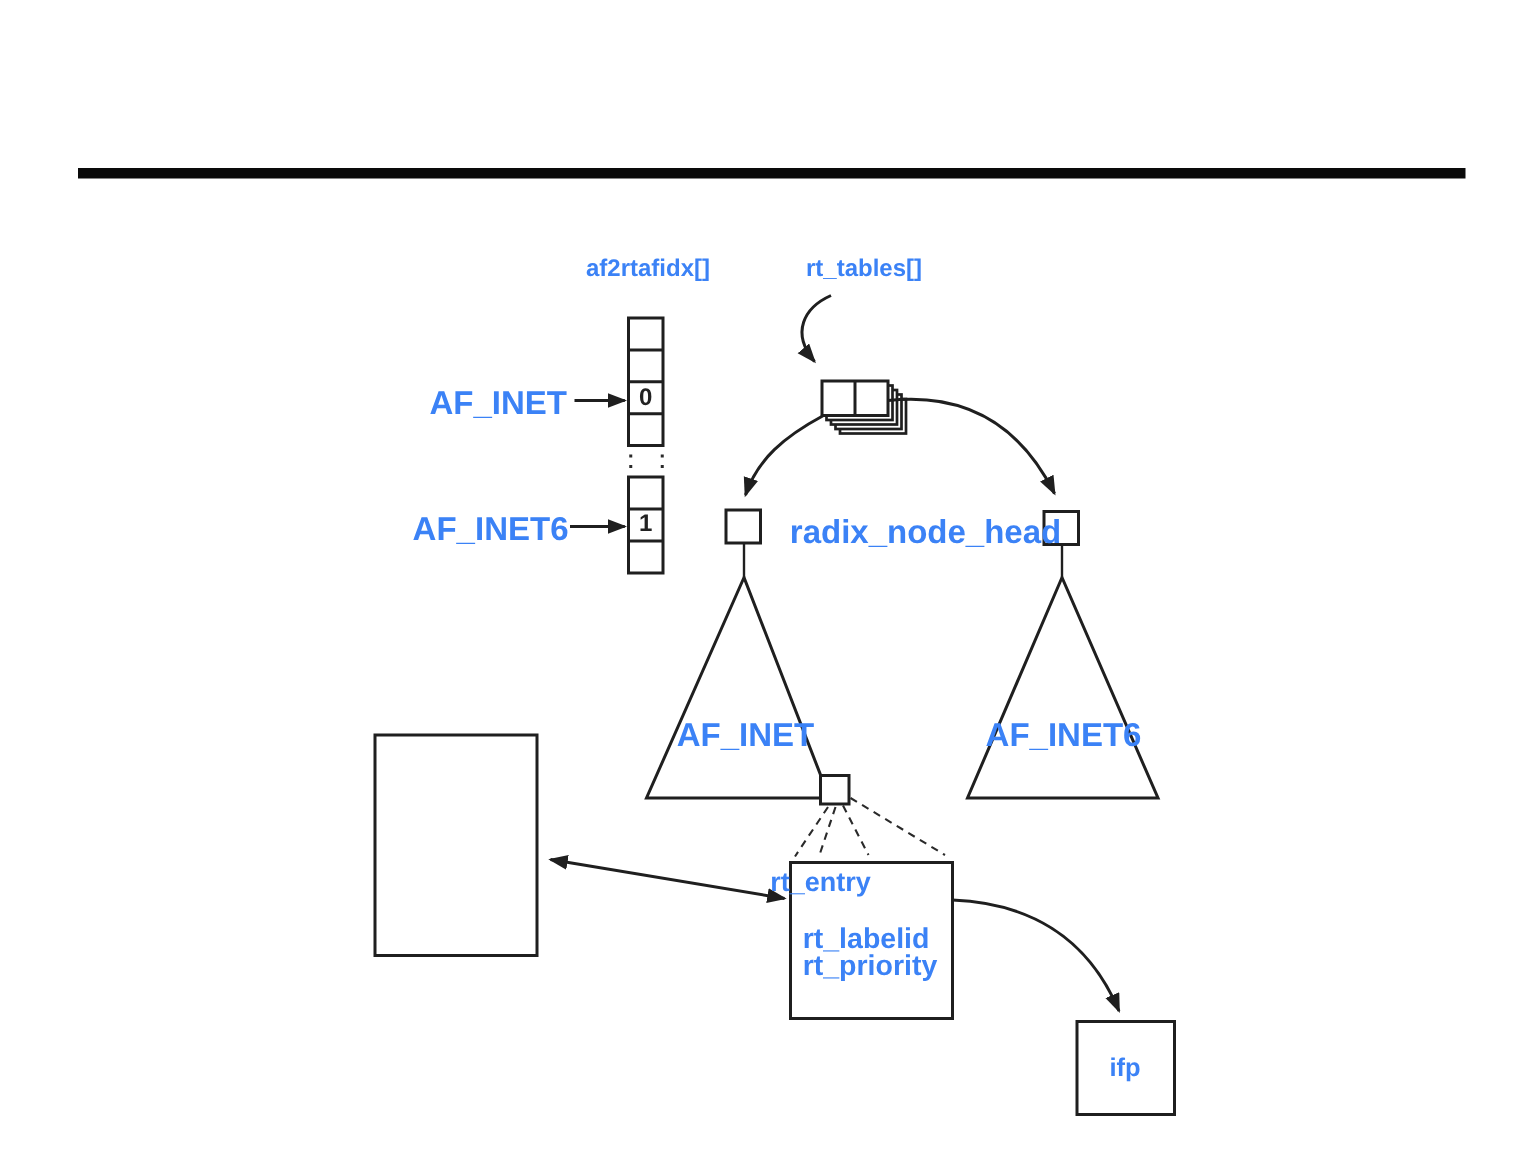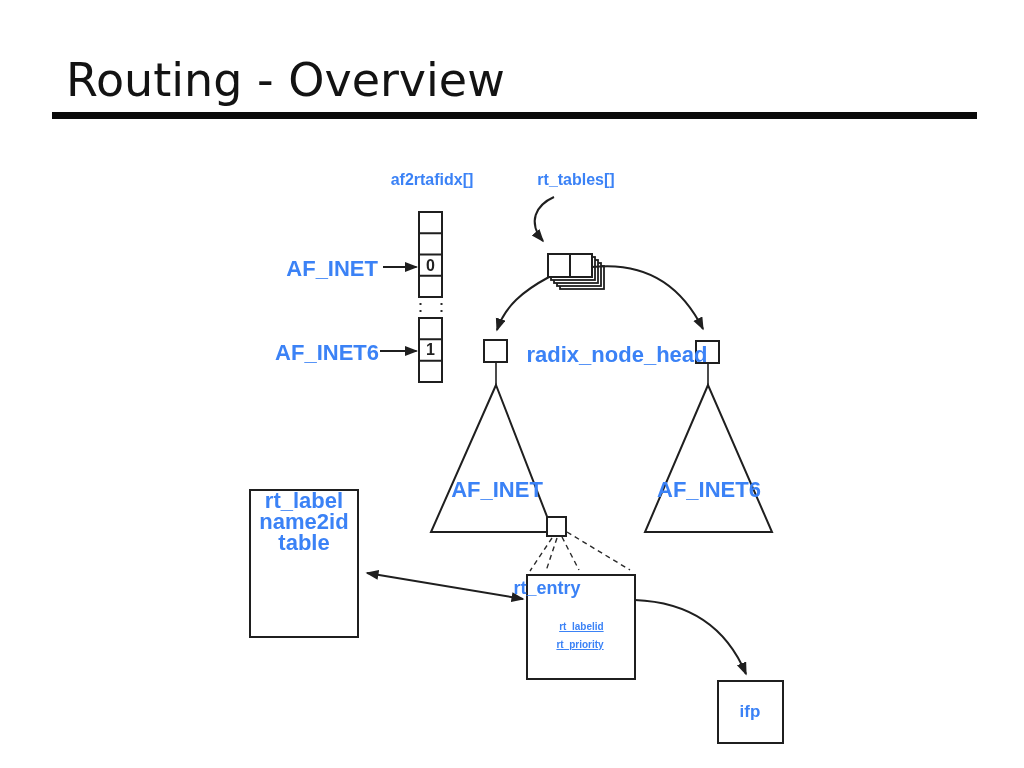--- a/index.html
+++ b/index.html
@@ -88,28 +88,27 @@
   .digit {
     position: absolute;
     width: 23px;
     text-align: center;
     font-family: "Liberation Sans", sans-serif;
     font-weight: 700;
     font-size: 16px;
     color: #222222;
   }
   .multiline { text-align: center; line-height: 21px; }
-  .fields { text-align: right; line-height: 17.5px; font-size: 10px; text-decoration: underline; }
+  .fields { text-align: left; line-height: 17.5px; font-size: 19px; }
 </style>
 </head>
 <body>
 
 <div id="slide">
 
-  <div class="slide-title">Routing - Overview</div>
   <div class="title-rule"></div>
 
   <svg class="diagram" viewBox="0 0 1024 768">
     <defs>
       <marker id="ah" markerUnits="userSpaceOnUse" markerWidth="14" markerHeight="11" refX="11.5" refY="5" orient="auto-start-reverse">
         <path d="M0,0 L13,5 L0,10 Z" fill="#1f1f1f"></path>
       </marker>
     </defs>
 
     <g>
@@ -177,25 +176,20 @@
   <div class="digit" style="left:419px; top:257px;">0</div>
 
   <div class="lbl sz17 right" style="left:379px; top:341px;">AF_INET6</div>
   <div class="digit" style="left:419px; top:341px;">1</div>
 
   <div class="lbl sz17 center" style="left:617px; top:343px;">radix_node_head</div>
 
   <div class="lbl sz17 center" style="left:497px; top:478px;">AF_INET</div>
   <div class="lbl sz17 center" style="left:709px; top:478px;">AF_INET6</div>
 
-  <div class="lbl sz17 center multiline" style="left:304px; top:490px;">
-    <div>rt_label</div>
-    <div>name2id</div>
-    <div>table</div>
-  </div>
 
   <div class="lbl sz18 center" style="left:547px; top:578px;">rt_entry</div>
   <div class="lbl center fields" style="left:580px; top:618px;">
     <div>rt_labelid</div>
     <div>rt_priority</div>
   </div>
 
   <div class="lbl sz19 center" style="left:750px; top:702px;">ifp</div>
 
 </div>

